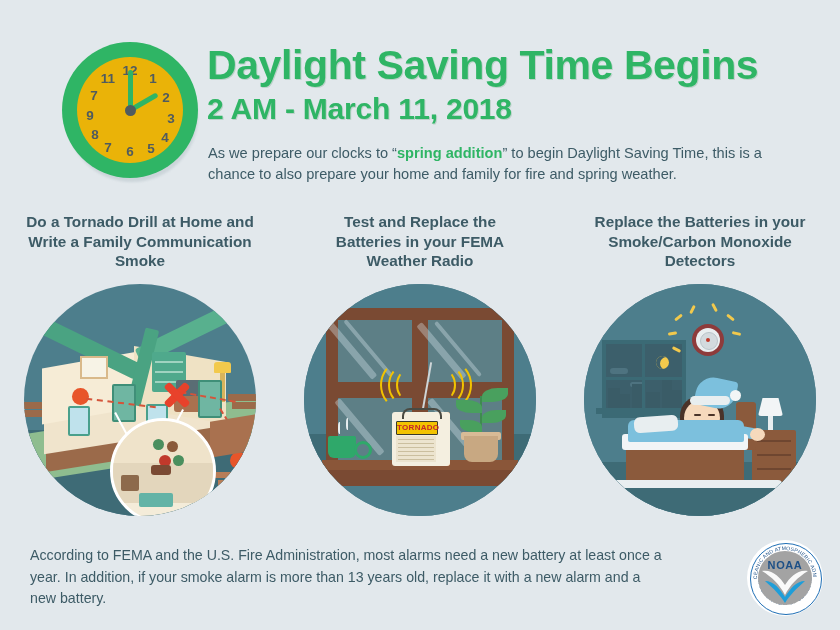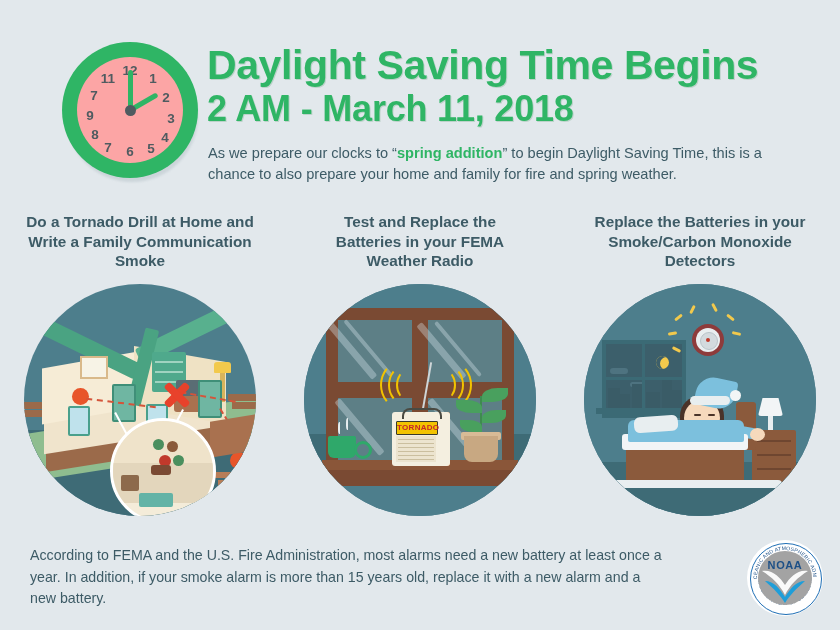--- a/index.html
+++ b/index.html
@@ -14,33 +14,33 @@
 
   
   .header{position:absolute;left:0;top:0;width:840px;height:200px;}
 
   .clock-wrap{position:absolute;left:62px;top:42px;width:136px;height:136px;}
   .clock-shadow{position:absolute;left:4px;top:8px;width:132px;height:132px;border-radius:50%;
      background:rgba(120,140,150,.20);filter:blur(1px);}
   .clock-ring{position:absolute;left:0;top:0;width:136px;height:136px;border-radius:50%;
      background:#2fb565;}
   .clock-face{position:absolute;left:15px;top:15px;width:106px;height:106px;border-radius:50%;
-     background:#fca5a5;}
+     background:#eab308;}
   .num{position:absolute;width:18px;text-align:center;font-size:13.5px;font-weight:700;color:#4f5b60;
       font-family:"Liberation Sans",sans-serif;line-height:18px;}
   .hand{position:absolute;left:50%;bottom:50%;transform-origin:50% 100%;background:#2fb565;border-radius:3px;}
   .hand.min{width:5px;height:40px;margin-left:-2.5px;transform:rotate(0deg);}
   .hand.hr{width:5px;height:31px;margin-left:-2.5px;transform:rotate(60deg);}
   .pivot{position:absolute;left:50%;top:50%;width:11px;height:11px;margin:-5.5px 0 0 -5.5px;
       border-radius:50%;background:#4f5b60;}
 
   .title{position:absolute;left:207px;top:44px;width:620px;}
   .title h1{margin:0;font-size:41px;line-height:42px;font-weight:700;color:#2fb565;
       letter-spacing:-.4px;text-shadow:1px 1px 0 rgba(120,170,140,.35);}
-  .title h2{margin:3px 0 0 0;font-size:36px;line-height:40px;font-weight:700;color:#2fb565;
+  .title h2{margin:3px 0 0 0;font-size:30px;line-height:40px;font-weight:700;color:#2fb565;
       letter-spacing:-.2px;text-shadow:1px 1px 0 rgba(120,170,140,.35);}
   .subtitle{position:absolute;left:208px;top:143px;width:600px;font-size:14.6px;line-height:21px;
       color:#3d5b66;}
   .hl{color:#2fb565;font-weight:700;}
 
   
   .cols{position:absolute;left:0;top:212px;width:840px;height:310px;}
   .col{position:absolute;top:0;width:280px;}
   .col.c1{left:0;}  .col.c2{left:280px;} .col.c3{left:560px;}
   .col h3{margin:0;text-align:center;font-size:15.3px;line-height:19.5px;font-weight:700;color:#3d5b66;}
@@ -416,21 +416,21 @@
 
         <div class="bed"></div>
         <div class="mattress"></div>
         <div class="blanket"></div>
         <div class="pillow"></div>
         <div class="rug"></div>
       </div>
     </div>
   </div>
 
-  <div class="footer">According to FEMA and the U.S. Fire Administration, most alarms need a new battery at least once a year. In addition, if your smoke alarm is more than 15 years old, replace it with a new alarm and a new battery.</div>
+  <div class="footer">According to FEMA and the U.S. Fire Administration, most alarms need a new battery at least once a year. In addition, if your smoke alarm is more than 13 years old, replace it with a new alarm and a new battery.</div>
 
   <div class="noaa">
     <div class="ring"></div>
     <div class="ring2"></div>
     <svg width="76" height="76" viewBox="0 0 76 76">
       <defs>
         <path id="arcTop" d="M 10,38 A 28,28 0 0 1 66,38"></path>
         <path id="arcBot" d="M 11,38 A 27,27 0 0 0 65,38"></path>
       </defs>
       <text font-size="5.1" fill="#1c4f86" font-family="Liberation Sans, sans-serif" letter-spacing="0.25">

